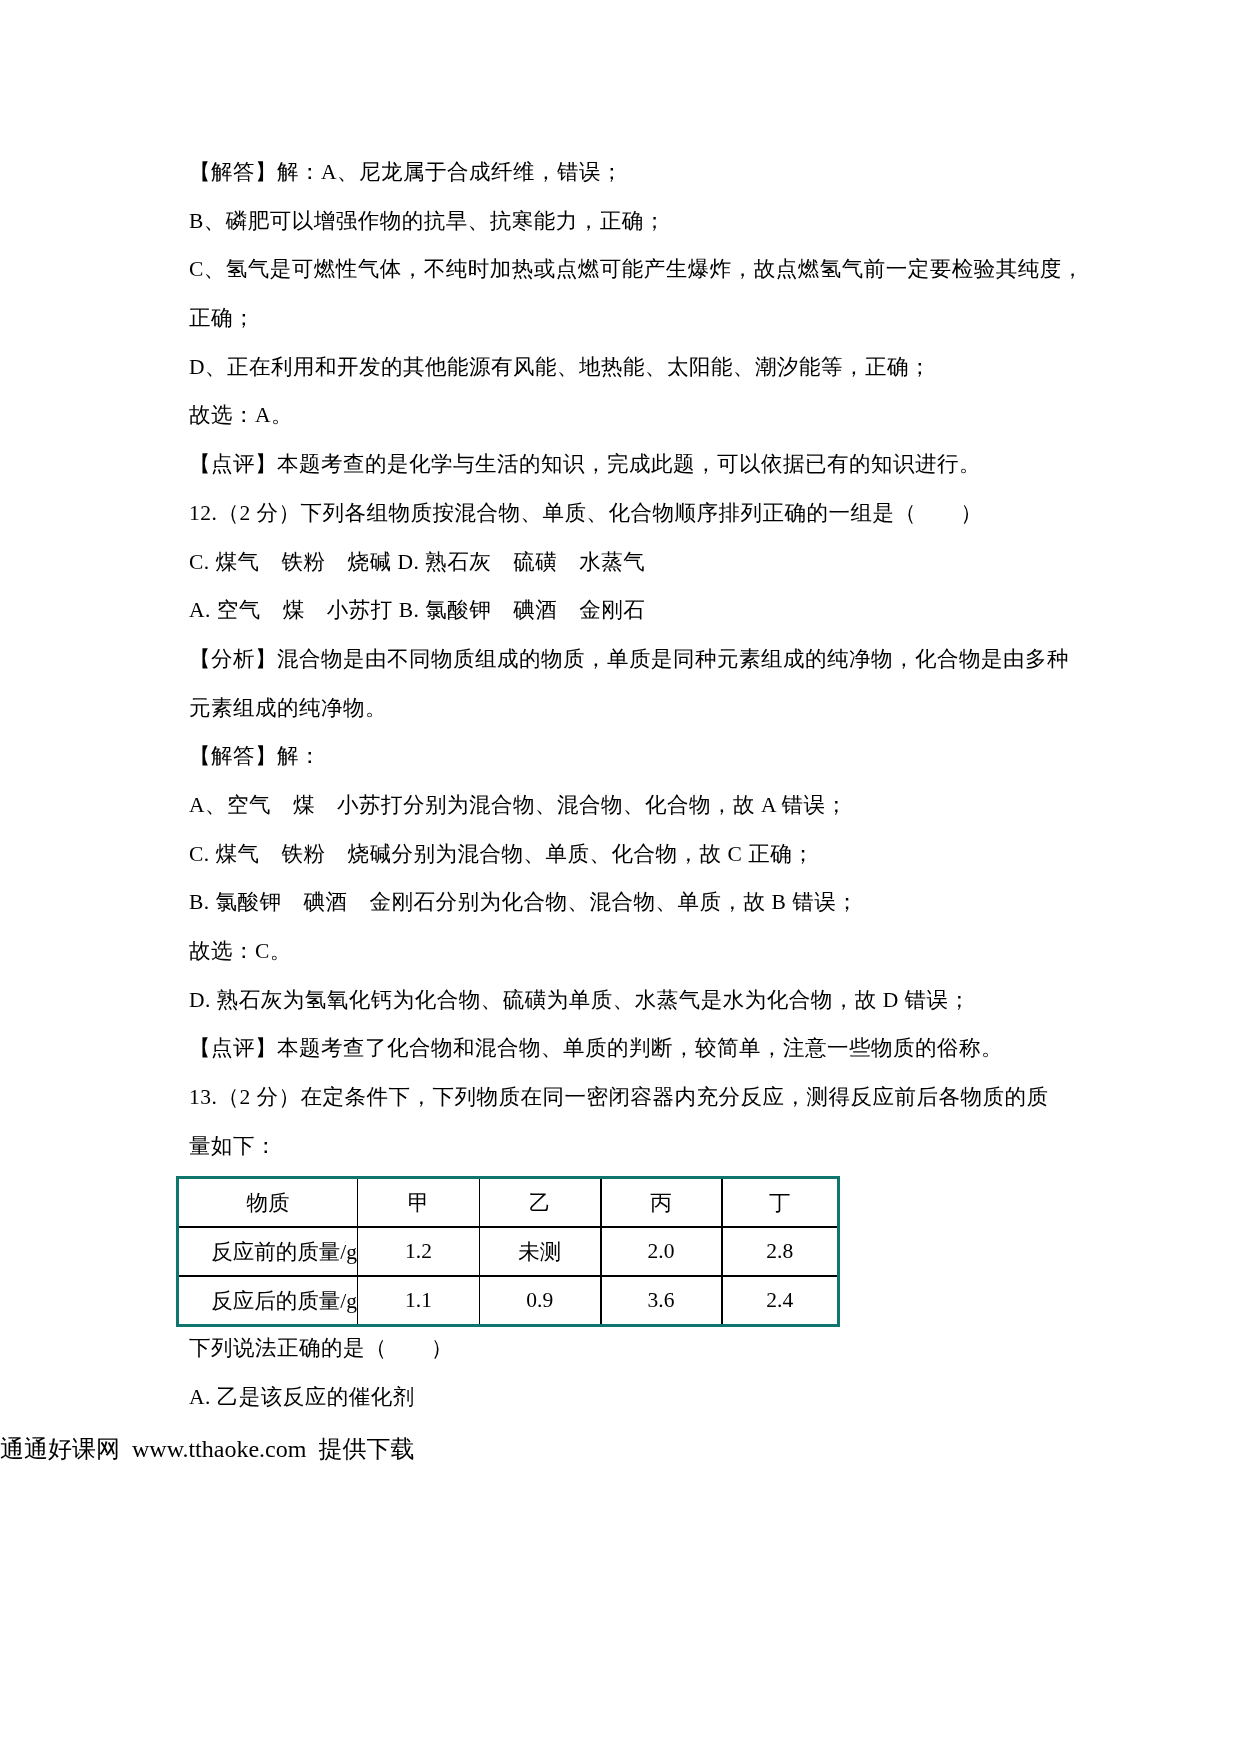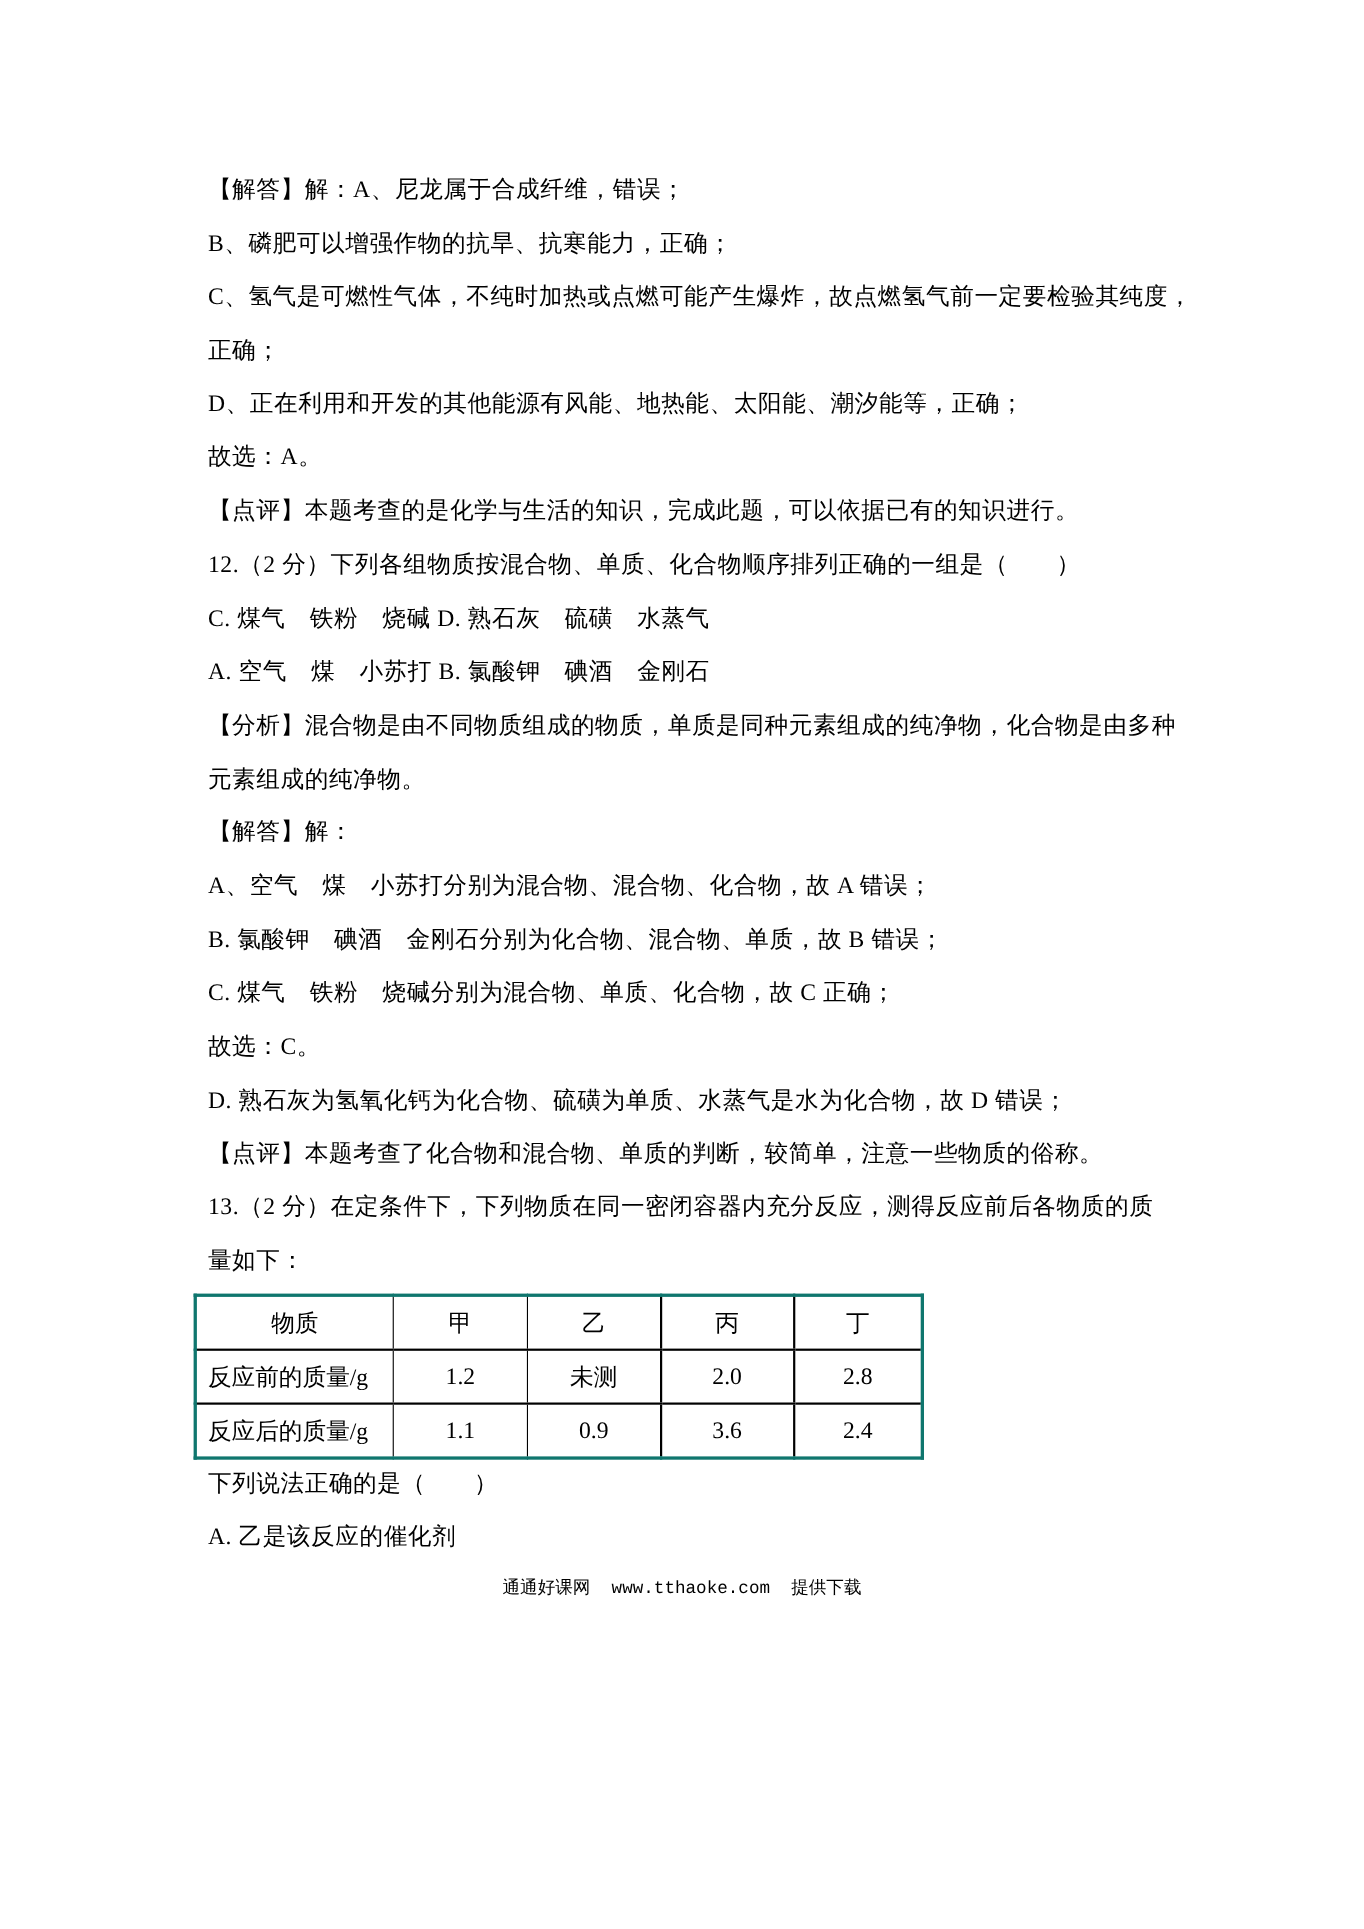--- a/index.html
+++ b/index.html
@@ -47,38 +47,37 @@
     font-size: 21.5px;
     text-align: center;
     vertical-align: middle;
     padding: 0;
     white-space: pre;
   }
   table.mass-table td.thick-left {
     border-left-width: 2px;
   }
   table.mass-table td.row-label {
-    text-align: left;
+    text-align: right;
     padding-left: 10px;
   }
   .after-block {
     position: absolute;
     left: 189px;
     top: 1324px;
     width: 900px;
   }
   .footer {
     position: absolute;
     left: 0;
     top: 1433px;
     width: 1240px;
-    text-align: center;
-    font-size: 16px;
+    font-size: 24px;
     white-space: pre;
-    font-family: Liberation Mono, monospace;
+    font-family: Liberation Serif, serif;
   }
 </style>
 </head>
 <body>
 
 <div class="page">
 
   <div class="text-block">
     <div class="text-line">【解答】解：A、尼龙属于合成纤维，错误；</div>
     <div class="text-line">B、磷肥可以增强作物的抗旱、抗寒能力，正确；</div>
@@ -87,22 +86,22 @@
     <div class="text-line">D、正在利用和开发的其他能源有风能、地热能、太阳能、潮汐能等，正确；</div>
     <div class="text-line">故选：A。</div>
     <div class="text-line">【点评】本题考查的是化学与生活的知识，完成此题，可以依据已有的知识进行。</div>
     <div class="text-line">12.（2 分）下列各组物质按混合物、单质、化合物顺序排列正确的一组是（　　）</div>
     <div class="text-line">C. 煤气　铁粉　烧碱 D. 熟石灰　硫磺　水蒸气</div>
     <div class="text-line">A. 空气　煤　小苏打 B. 氯酸钾　碘酒　金刚石</div>
     <div class="text-line">【分析】混合物是由不同物质组成的物质，单质是同种元素组成的纯净物，化合物是由多种</div>
     <div class="text-line">元素组成的纯净物。</div>
     <div class="text-line">【解答】解：</div>
     <div class="text-line">A、空气　煤　小苏打分别为混合物、混合物、化合物，故 A 错误；</div>
+    <div class="text-line">C. 煤气　铁粉　烧碱分别为混合物、单质、化合物，故 C 正确；</div>
     <div class="text-line">B. 氯酸钾　碘酒　金刚石分别为化合物、混合物、单质，故 B 错误；</div>
-    <div class="text-line">C. 煤气　铁粉　烧碱分别为混合物、单质、化合物，故 C 正确；</div>
     <div class="text-line">故选：C。</div>
     <div class="text-line">D. 熟石灰为氢氧化钙为化合物、硫磺为单质、水蒸气是水为化合物，故 D 错误；</div>
     <div class="text-line">【点评】本题考查了化合物和混合物、单质的判断，较简单，注意一些物质的俗称。</div>
     <div class="text-line">13.（2 分）在定条件下，下列物质在同一密闭容器内充分反应，测得反应前后各物质的质</div>
     <div class="text-line">量如下：</div>
   </div>
 
   <div class="table-wrap">
     <table class="mass-table">
       <colgroup>

